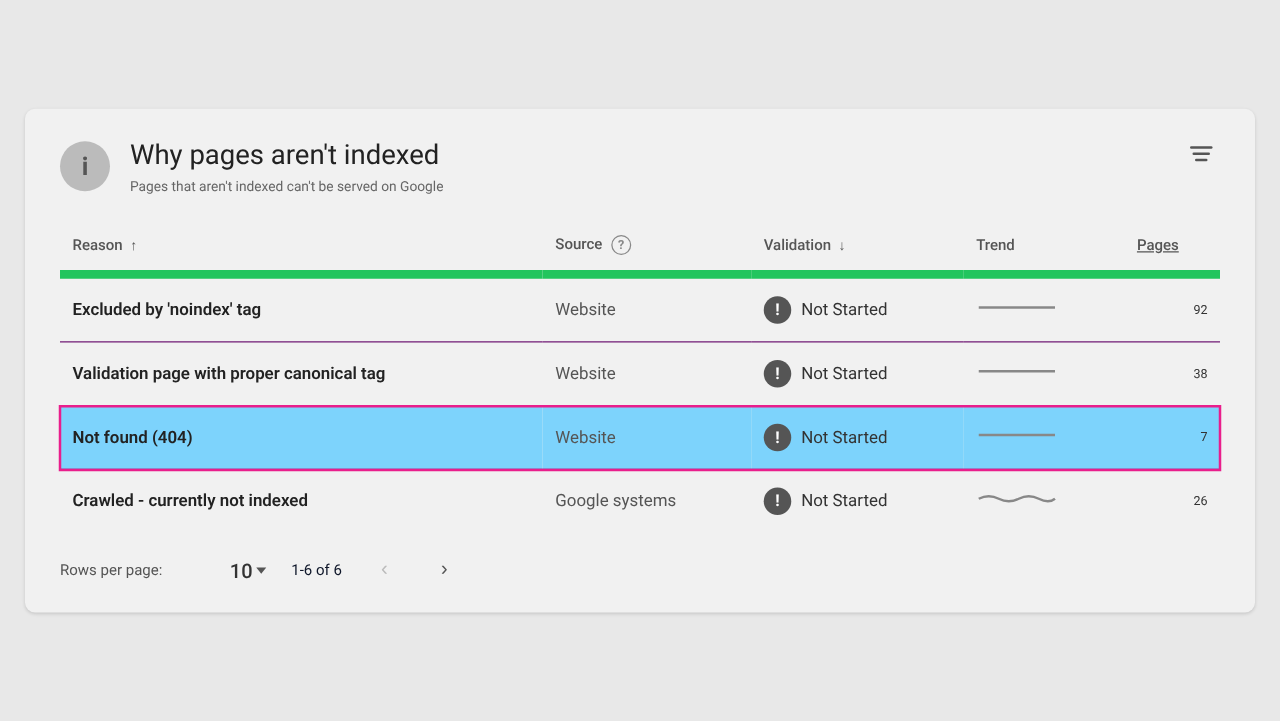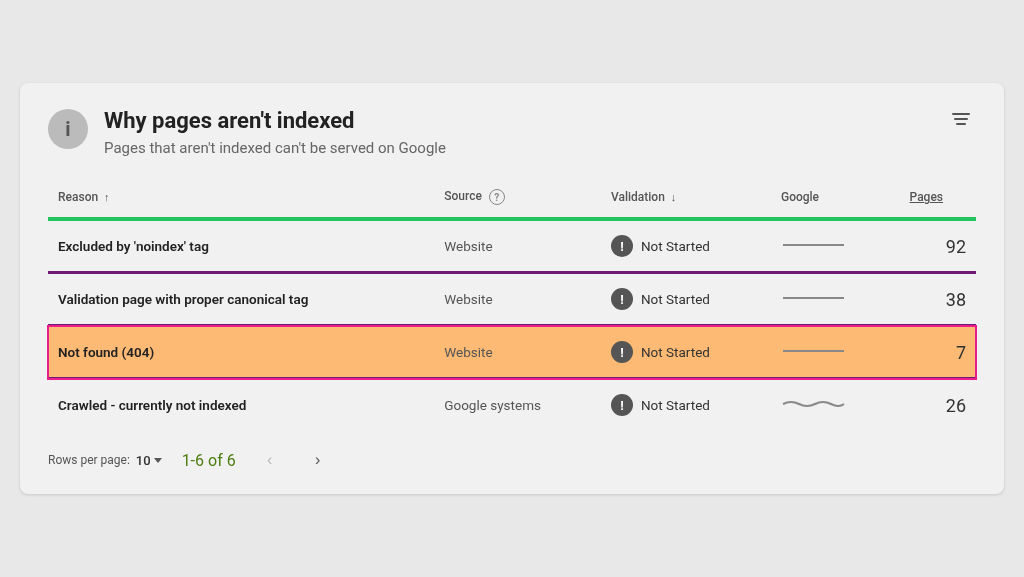--- a/index.html
+++ b/index.html
@@ -41,26 +41,26 @@
       flex-shrink: 0;
       margin-top: 2px;
     }
     .info-icon span {
       font-size: 20px;
       font-weight: bold;
       color: #555;
     }
     .card-title {
       font-size: 22px;
-      font-weight: 700;
+      font-weight: 400;
       color: #222;
       line-height: 1.3;
     }
     .card-subtitle {
-      font-size: 15px;
+      font-size: 11px;
       color: #666;
       margin-top: 4px;
     }
     .filter-icon {
       display: flex;
       flex-direction: column;
       gap: 3px;
       cursor: pointer;
       padding: 6px;
     }
@@ -71,21 +71,21 @@
     }
     .filter-icon span:nth-child(1) { width: 18px; height: 2px; }
     .filter-icon span:nth-child(2) { width: 14px; height: 2px; margin-left: 2px; }
     .filter-icon span:nth-child(3) { width: 10px; height: 2px; margin-left: 4px; }
 
     table {
       width: 100%;
       border-collapse: collapse;
     }
     thead tr {
-      border-bottom: 4px solid #22c55e;
+      border-bottom: 7px solid #22c55e;
     }
     thead th {
       padding: 8px 10px 12px 10px;
       text-align: left;
       font-size: 12px;
       font-weight: 500;
       color: #555;
       white-space: nowrap;
     }
     thead th.pages-col {
@@ -105,29 +105,29 @@
       height: 16px;
       border: 1.5px solid #888;
       border-radius: 50%;
       font-size: 10px;
       color: #888;
       font-weight: bold;
       margin-left: 4px;
       vertical-align: middle;
     }
     tbody tr {
-      border-bottom: 3px solid #701a75;
+      border-bottom: 1px solid #701a75;
     }
     tbody tr:last-child {
       border-bottom: none;
     }
     tbody tr.highlighted {
       outline: 2.5px solid #e91e8c;
       outline-offset: -1px;
-      background: #fdba74;
+      background: #7dd3fc;
     }
     tbody td {
       padding: 14px 10px;
       font-size: 13.5px;
       color: #333;
       vertical-align: middle;
     }
     .reason-cell {
       font-weight: 600;
       color: #222;
@@ -157,56 +157,57 @@
     }
     .validation-text {
       font-weight: 400;
       color: #333;
     }
     .trend-cell {
       min-width: 90px;
     }
     .pages-col-body {
       text-align: right;
-      font-size: 18px;
+      font-size: 10px;
       color: #333;
     }
 
     .table-footer {
       display: flex;
       align-items: center;
       gap: 20px;
       margin-top: 16px;
       font-size: 12px;
       color: #555;
     }
     .rows-per-page {
       display: flex;
       align-items: center;
       gap: 6px;
     }
     .rows-select {
-      font-size: 13px;
+      font-size: 16px;
       color: #333;
       font-weight: 500;
       display: flex;
       align-items: center;
       gap: 3px;
+      margin-left: 48px;
     }
     .chevron-down {
       width: 0;
       height: 0;
       border-left: 4px solid transparent;
       border-right: 4px solid transparent;
       border-top: 5px solid #555;
       display: inline-block;
     }
     .page-info {
-      font-size: 16px;
-      color: #4d7c0f;
+      font-size: 12px;
+      color: #0f172a;
     }
     .nav-btn {
       width: 28px;
       height: 28px;
       border-radius: 50%;
       border: none;
       background: transparent;
       display: flex;
       align-items: center;
       justify-content: center;
@@ -247,21 +248,21 @@
         </th>
         <th>
           <span>Source</span>
           <span class="help-icon">?</span>
         </th>
         <th>
           <span>Validation</span>
           <span class="sort-indicator">↓</span>
         </th>
         <th>
-          <span>Google</span>
+          <span>Trend</span>
         </th>
         <th class="pages-col">
           <span>Pages</span>
         </th>
       </tr>
     </thead>
     <tbody id="table-body">
     <tr>
           <td class="reason-cell">Excluded by 'noindex' tag</td>
           <td class="source-cell">Website</td>

